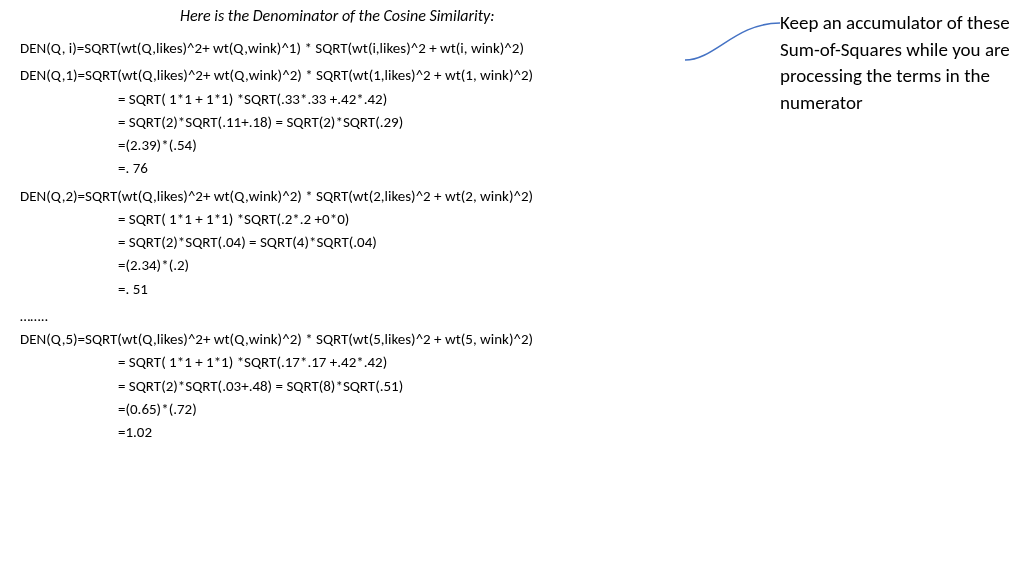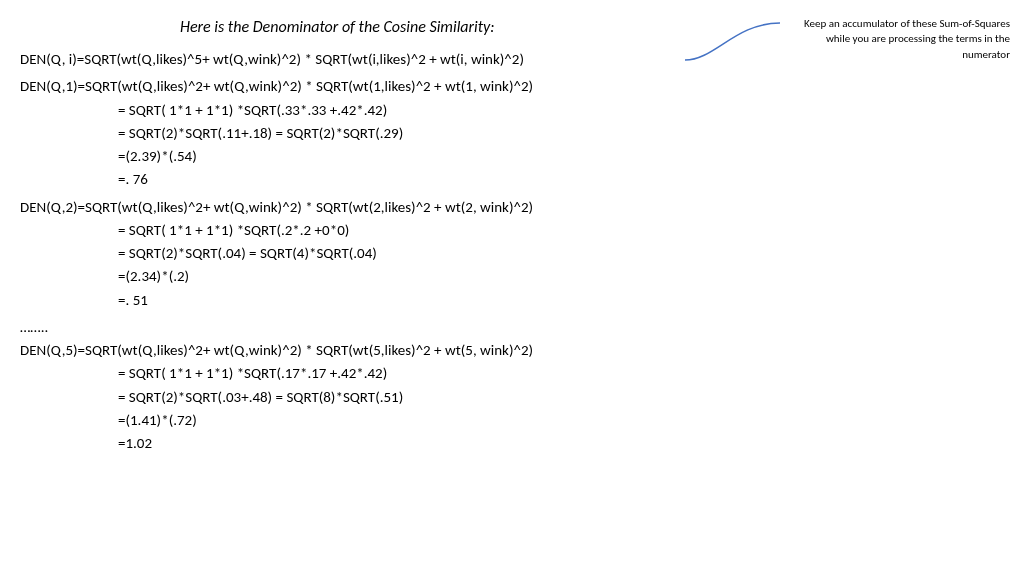--- a/index.html
+++ b/index.html
@@ -8,68 +8,67 @@
       font-family: Calibri, Arial, sans-serif;
       font-size: 15px;
       color: #000;
       background: #fff;
       width: 1024px;
       height: 576px;
       position: relative;
       line-height: 1.45;
     }
     .slide {
-      padding: 15px 20px;
+      padding: 4px 20px;
       position: relative;
     }
     .title {
       font-style: italic;
       font-size: 16px;
       margin-left: 160px;
       margin-bottom: 10px;
     }
     .main-content {
       font-size: 15px;
       line-height: 1.55;
     }
     .formula-line {
       white-space: pre;
     }
     .indent {
       margin-left: 98px;
     }
     .annotation {
       position: absolute;
-      top: 16px;
+      top: 10px;
       left: 780px;
       width: 230px;
-      font-size: 11px;
+      font-size: 19px;
       line-height: 1.4;
-      text-align: right;
     }
     .block {
       margin-bottom: 4px;
     }
     svg.connector {
       position: absolute;
       top: 18px;
       left: 680px;
       width: 110px;
       height: 50px;
       pointer-events: none;
     }
   </style>
 </head>
 <body>
 
 <div class="slide">
   <div class="title">Here is the Denominator of the Cosine Similarity:</div>
 
   <div class="main-content">
-    <div class="formula-line block">DEN(Q, i)=SQRT(wt(Q,likes)^5+ wt(Q,wink)^2) * SQRT(wt(i,likes)^2 + wt(i, wink)^2)</div>
+    <div class="formula-line block">DEN(Q, i)=SQRT(wt(Q,likes)^2+ wt(Q,wink)^1) * SQRT(wt(i,likes)^2 + wt(i, wink)^2)</div>
 
     <div class="block">
       <div class="formula-line">DEN(Q,1)=SQRT(wt(Q,likes)^2+ wt(Q,wink)^2) * SQRT(wt(1,likes)^2 + wt(1, wink)^2)</div>
       <div class="formula-line indent">= SQRT( 1*1 + 1*1) *SQRT(.33*.33 +.42*.42)</div>
       <div class="formula-line indent">= SQRT(2)*SQRT(.11+.18) = SQRT(2)*SQRT(.29)</div>
       <div class="formula-line indent">=(2.39)*(.54)</div>
       <div class="formula-line indent">=. 76</div>
     </div>
 
     <div class="block">
@@ -79,21 +78,21 @@
       <div class="formula-line indent">=(2.34)*(.2)</div>
       <div class="formula-line indent">=. 51</div>
     </div>
 
     <div class="formula-line">……..</div>
 
     <div class="block">
       <div class="formula-line">DEN(Q,5)=SQRT(wt(Q,likes)^2+ wt(Q,wink)^2) * SQRT(wt(5,likes)^2 + wt(5, wink)^2)</div>
       <div class="formula-line indent">= SQRT( 1*1 + 1*1) *SQRT(.17*.17 +.42*.42)</div>
       <div class="formula-line indent">= SQRT(2)*SQRT(.03+.48) = SQRT(8)*SQRT(.51)</div>
-      <div class="formula-line indent">=(1.41)*(.72)</div>
+      <div class="formula-line indent">=(0.65)*(.72)</div>
       <div class="formula-line indent">=1.02</div>
     </div>
   </div>
 
   <svg class="connector" viewBox="0 0 110 50">
     <path d="M 5 42 C 35 42, 55 5, 100 5" stroke="#4472C4" stroke-width="1.5" fill="none"></path>
   </svg>
 
   <div class="annotation">Keep an accumulator of these Sum-of-Squares while you are processing the terms in the numerator</div>
 </div>

